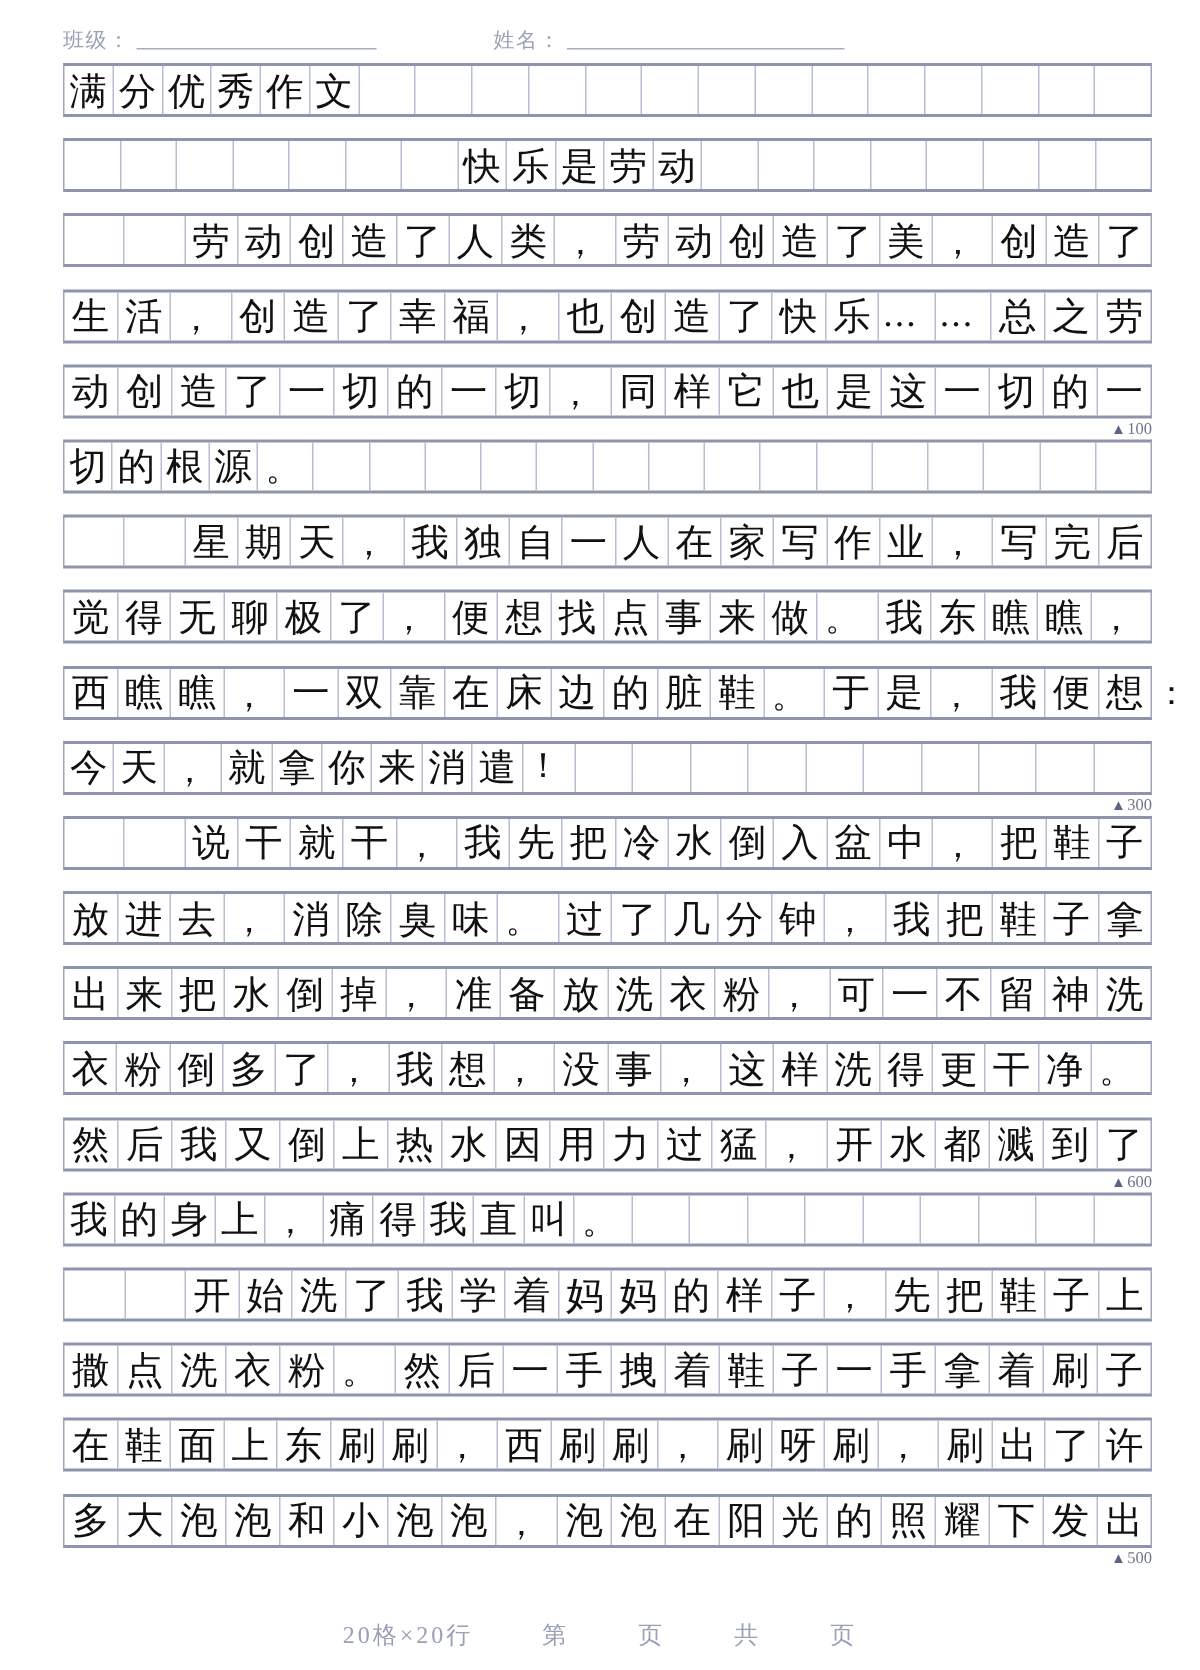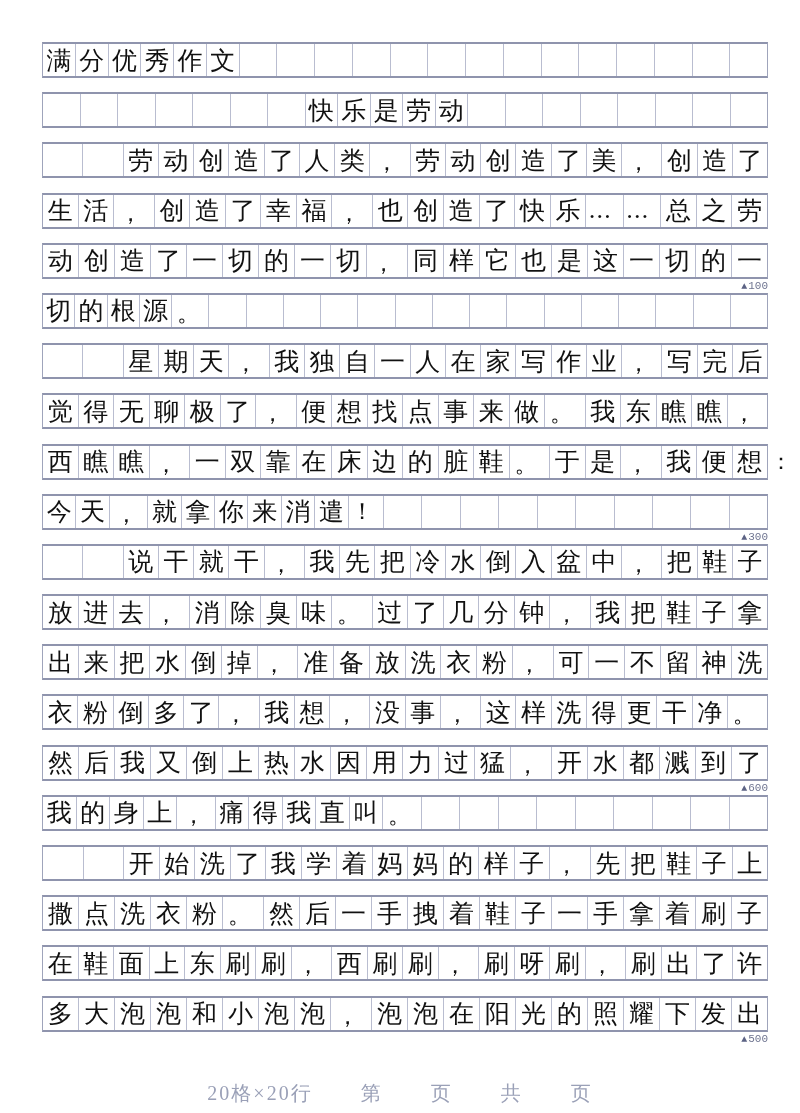--- a/index.html
+++ b/index.html
@@ -115,50 +115,61 @@
 
   
   .counter{
     position:absolute;
     right:0px;
     top:36px;
     height:14px;
     line-height:14px;
     font-size:11px;
     color:#6e7490;
-    font-family:Liberation Mono, monospace;
+    font-family:Liberation Serif, serif;
     white-space:nowrap;
     letter-spacing:0px;
   }
   .counter .tri{
     color:#5c6384;
     font-size:10px;
     margin-right:1px;
   }
 
   
   .footer{
     position:absolute;
     left:0;
     top:1080px;
     width:800px;
     text-align:center;
-    font-size:20px;
+    font-size:16px;
     color:#9aa0b7;
     font-family:"Liberation Serif","DejaVu Serif",serif;
     letter-spacing:2px;
   }
   .footer span{margin:0 3px;}
   .footer .sp{display:inline-block;width:22px;}
 </style>
 </head>
 <body>
 
 <div class="page">
 
+  <div class="header">
+    <div class="hdr-field">
+      <span class="hdr-label">班级：</span>
+      <span class="hdr-line class"></span>
+    </div>
+    <div class="hdr-gap"></div>
+    <div class="hdr-field">
+      <span class="hdr-label">姓名：</span>
+      <span class="hdr-line name"></span>
+    </div>
+  </div>
 
   <div class="grid" id="grid">
       <div class="row-wrap">
         <div class="row">
           <div class="cell">满</div>
           <div class="cell">分</div>
           <div class="cell">优</div>
           <div class="cell">秀</div>
           <div class="cell">作</div>
           <div class="cell">文</div>

